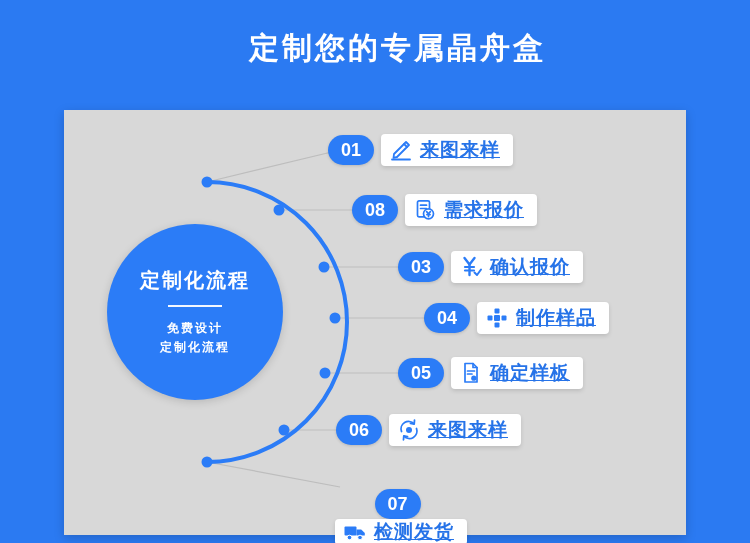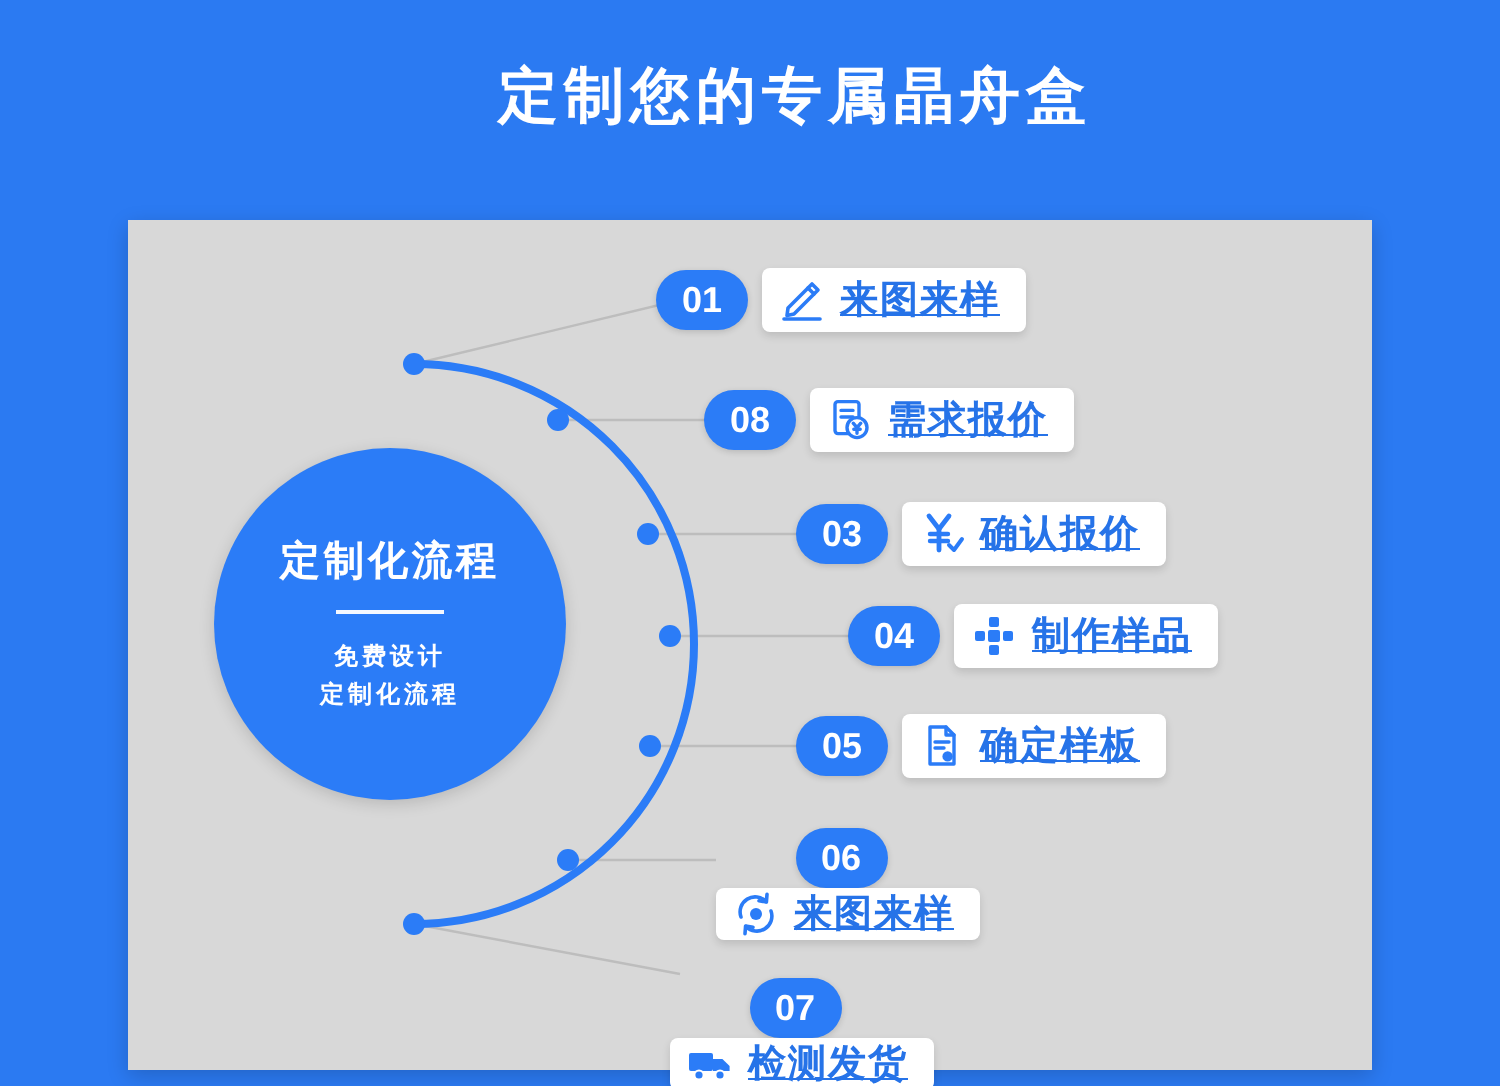--- a/index.html
+++ b/index.html
@@ -235,21 +235,21 @@
               <path d="M14 2.5 V6.5 H18"></path>
               <path d="M8.5 10 H15.5 M8.5 13 H13"></path>
               <circle cx="14.8" cy="17.2" r="2.6" fill="#2b7cf7" stroke="none"></circle>
             </g>
           </svg>
       </span>
       <span class="step-label">确定样板</span>
     </div>
   </div>
 
-  <div class="step" style="left:351px; top:414px;flex-direction:column;">
+  <div class="step" style="left:336px; top:414px;">
     <div class="step-num">06</div>
     <div class="step-box">
       <span class="step-icon">
         <svg viewBox="0 0 24 24">
             <g fill="none" stroke="#2b7cf7" stroke-width="1.8" stroke-linecap="round" stroke-linejoin="round">
               <path d="M4.5 13.5 A7.5 7.5 0 0 1 17 5.8"></path>
               <path d="M19.5 10.5 A7.5 7.5 0 0 1 7 18.2"></path>
               <path d="M17.5 2.2 L17.2 6 L13.5 5.4"></path>
               <path d="M6.5 21.8 L6.8 18 L10.5 18.6"></path>
               <circle cx="12" cy="12" r="3" fill="#2b7cf7" stroke="none"></circle>

